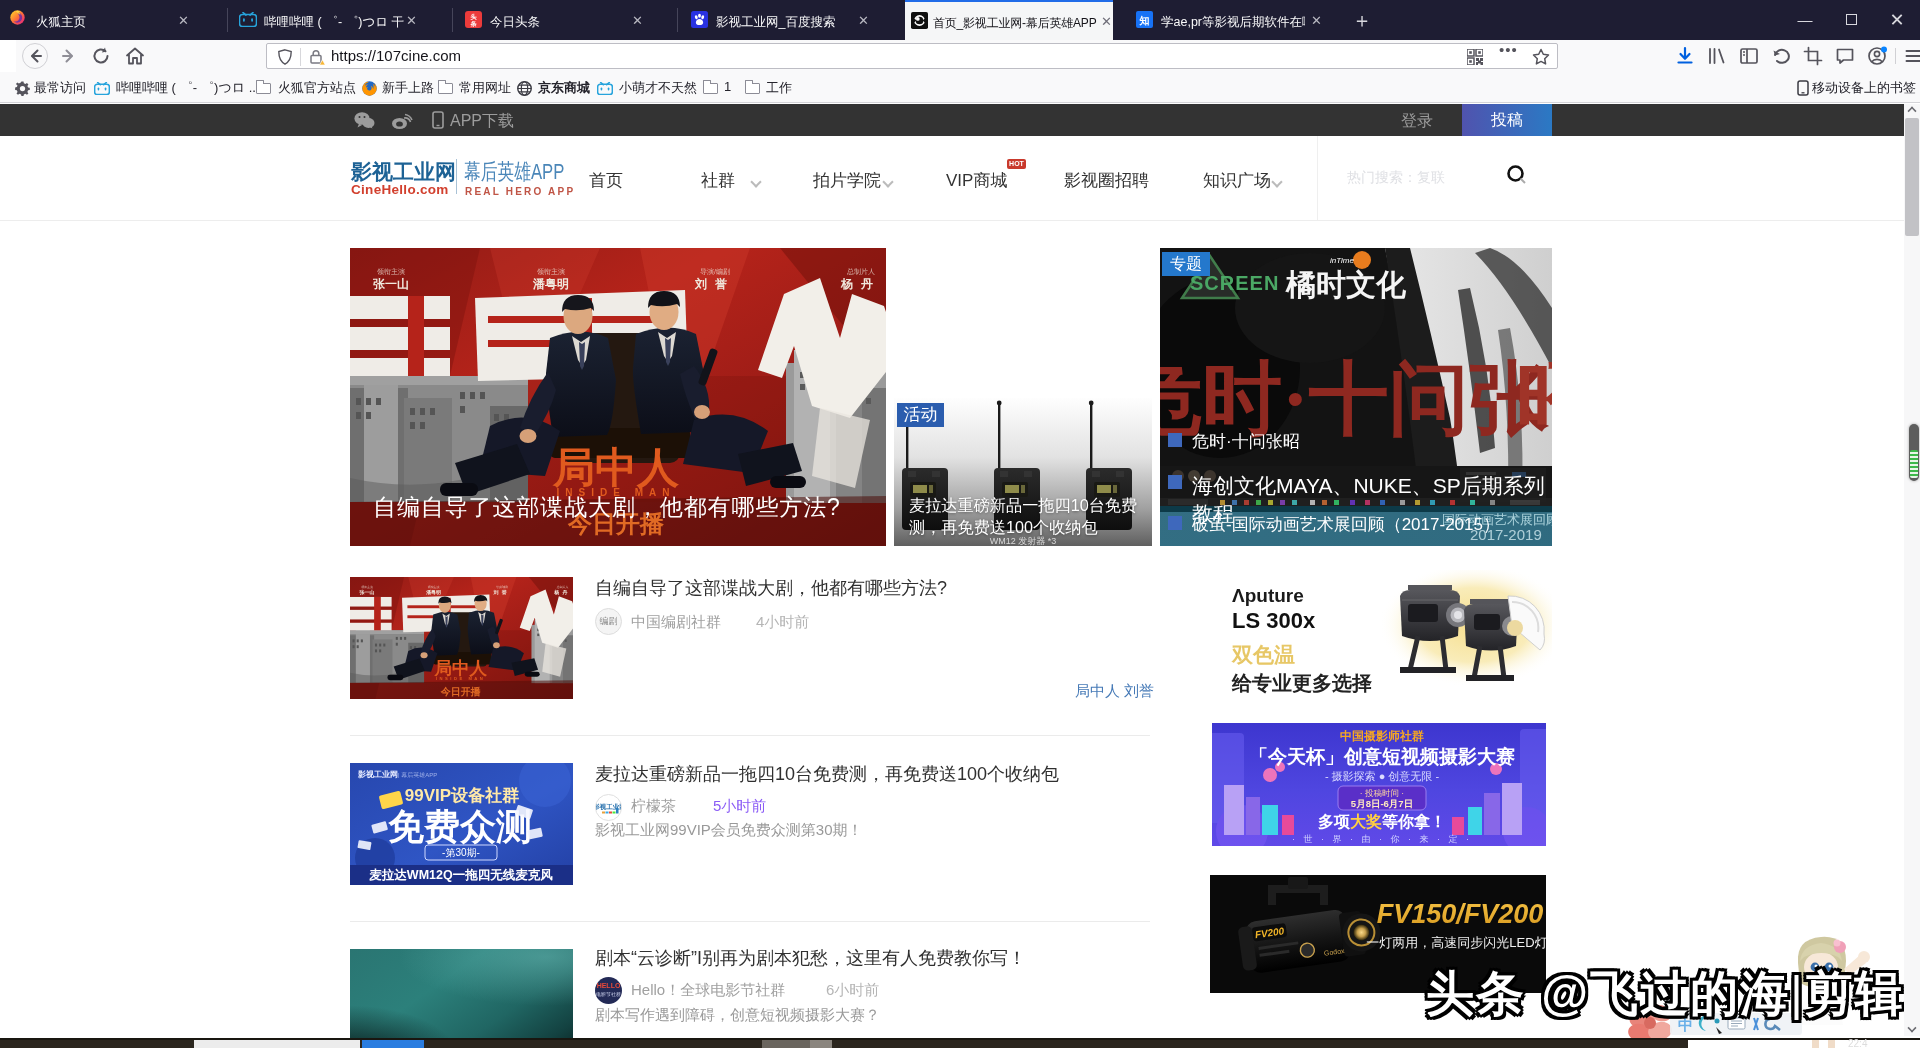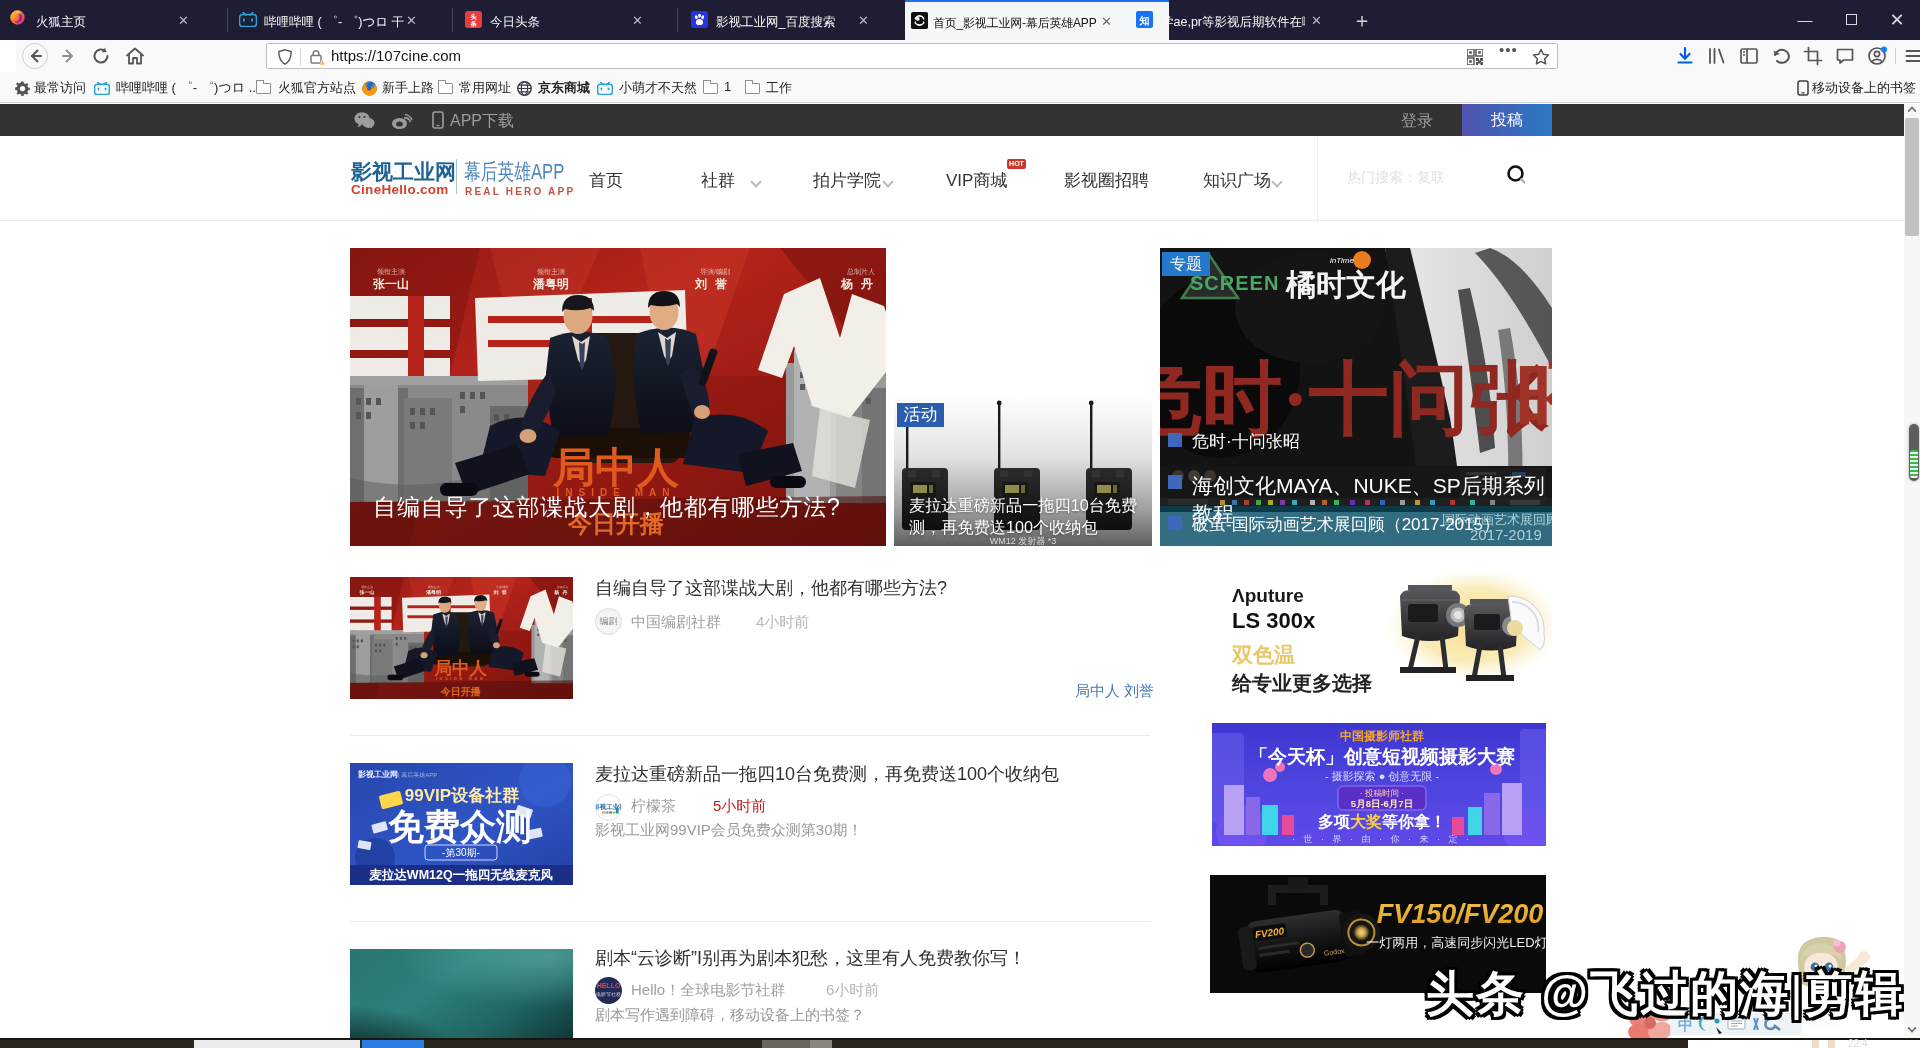--- a/index.html
+++ b/index.html
@@ -6,21 +6,21 @@
 html,body { width:1920px; height:1048px; overflow:hidden; font-family:"Liberation Sans",sans-serif; background:#fff; }
 .abs { position:absolute; }
 #stage { position:relative; width:1920px; height:1048px; overflow:hidden; }
 
 
 #tabbar { left:0; top:0; width:1920px; height:40px; background:#1e1d33; }
 .tab { position:absolute; top:0; height:40px; color:#f9f9fa; font-size:12.5px; }
 .tab .ttl { position:absolute; left:36px; top:14px; white-space:nowrap; overflow:hidden; }
 .tab .tx { position:absolute; top:13px; font-size:13px; color:#b9b9c2; }
 .tabsep { position:absolute; top:8px; width:1px; height:24px; background:#46455a; }
-#activetab { position:absolute; left:905px; top:0; width:264px; height:40px; background:#f5f6f7; border-top:2px solid #216ce8; color:#15141a; font-size:15px; }
+#activetab { position:absolute; left:905px; top:0; width:208px; height:40px; background:#f5f6f7; border-top:2px solid #216ce8; color:#15141a; font-size:15px; }
 .winbtn { position:absolute; top:0; height:40px; width:46px; color:#d8d8de; text-align:center; line-height:40px; font-size:15px; }
 
 #urlrow { left:16px; top:40px; width:1920px; height:32px; background:#f9f9fa; }
 #urlbox { position:absolute; left:250px; top:3px; width:1292px; height:26px; background:#fff; border:1px solid #bdbdc4; border-radius:2px; }
 #bmrow { left:0; top:72px; width:1920px; height:31px; background:#f9f9fa; border-bottom:1px solid #d4d4d8; }
 .bmi { position:absolute; top:7px; font-size:13px; color:#25242c; white-space:nowrap; }
 .folder { position:absolute; width:15px; height:11px; background:#fff; border:1px solid #8c8c96; border-radius:1px; }
 .folder:before { content:""; position:absolute; left:-1px; top:-4px; width:6px; height:3px; background:#fff; border:1px solid #8c8c96; border-bottom:none; border-radius:1px 1px 0 0; }
 
 
@@ -660,33 +660,33 @@
 <div class="ttl1" style="left:595px;top:762px;">麦拉达重磅新品一拖四10台免费测，再免费送100个收纳包</div>
 <div class="ava" style="left:595px;top:794px;background:#fff;border:1px solid #e0e0e0;"><svg width="27" height="27">
         <text x="13.5" y="14" font-size="6.5" fill="#1f6baa" text-anchor="middle" font-weight="bold">影视工业网</text>
         <rect x="6" y="16.5" width="3" height="2" fill="#e8a13a"></rect>
         <rect x="9.5" y="16.5" width="3" height="2" fill="#3aa8e8"></rect>
         <rect x="13" y="16.5" width="3" height="2" fill="#e84a3a"></rect>
         <rect x="16.5" y="16.5" width="3" height="2" fill="#4ae83a"></rect>
         <rect x="20" y="13" width="2.5" height="5.5" fill="#2a7fc0"></rect>
       </svg></div>
 <div class="meta" style="left:631px;top:797px;">柠檬茶</div>
-<div class="meta" style="left:713px;top:797px;color:#b91c1c;">5小时前</div>
+<div class="meta" style="left:713px;top:797px;color:#8b5cf6;">5小时前</div>
 <div class="desc" style="left:595px;top:821px;">影视工业网99VIP会员免费众测第30期！</div>
 <div class="divid" style="top:921px;"></div>
 
 <div class="abs teal1" style="left:350px;top:949px;width:223px;height:99px;"></div>
 <div class="ttl1" style="left:595px;top:946px;">剧本“云诊断”I别再为剧本犯愁，这里有人免费教你写！</div>
 <div class="ava" style="left:595px;top:977px;background:#232a56;"><svg width="27" height="27">
         <text x="13.5" y="11" font-size="7" fill="#e84a3a" text-anchor="middle" font-weight="bold">HELLO</text>
         <text x="13.5" y="19" font-size="5" fill="#cfd4ef" text-anchor="middle">电影节社群</text>
       </svg></div>
 <div class="meta" style="left:631px;top:981px;">Hello！全球电影节社群</div>
 <div class="meta" style="left:826px;top:981px;color:#b5b5b5;">6小时前</div>
-<div class="desc" style="left:595px;top:1006px;">剧本写作遇到障碍，移动设备上的书签？</div>
+<div class="desc" style="left:595px;top:1006px;">剧本写作遇到障碍，创意短视频摄影大赛？</div>
 
 <div class="abs" style="left:1212px;top:570px;width:340px;height:130px;background:#fff;">
   <svg width="340" height="130" viewBox="0 0 340 130">
     <defs>
           <radialGradient id="glow" cx=".5" cy=".5" r=".5">
             <stop offset="0" stop-color="#f7df8e"></stop>
             <stop offset=".6" stop-color="#f9ecb9"></stop>
             <stop offset="1" stop-color="#ffffff" stop-opacity="0"></stop>
           </radialGradient>
     <linearGradient id="lampb" x1="0" y1="0" x2="0" y2="1">

